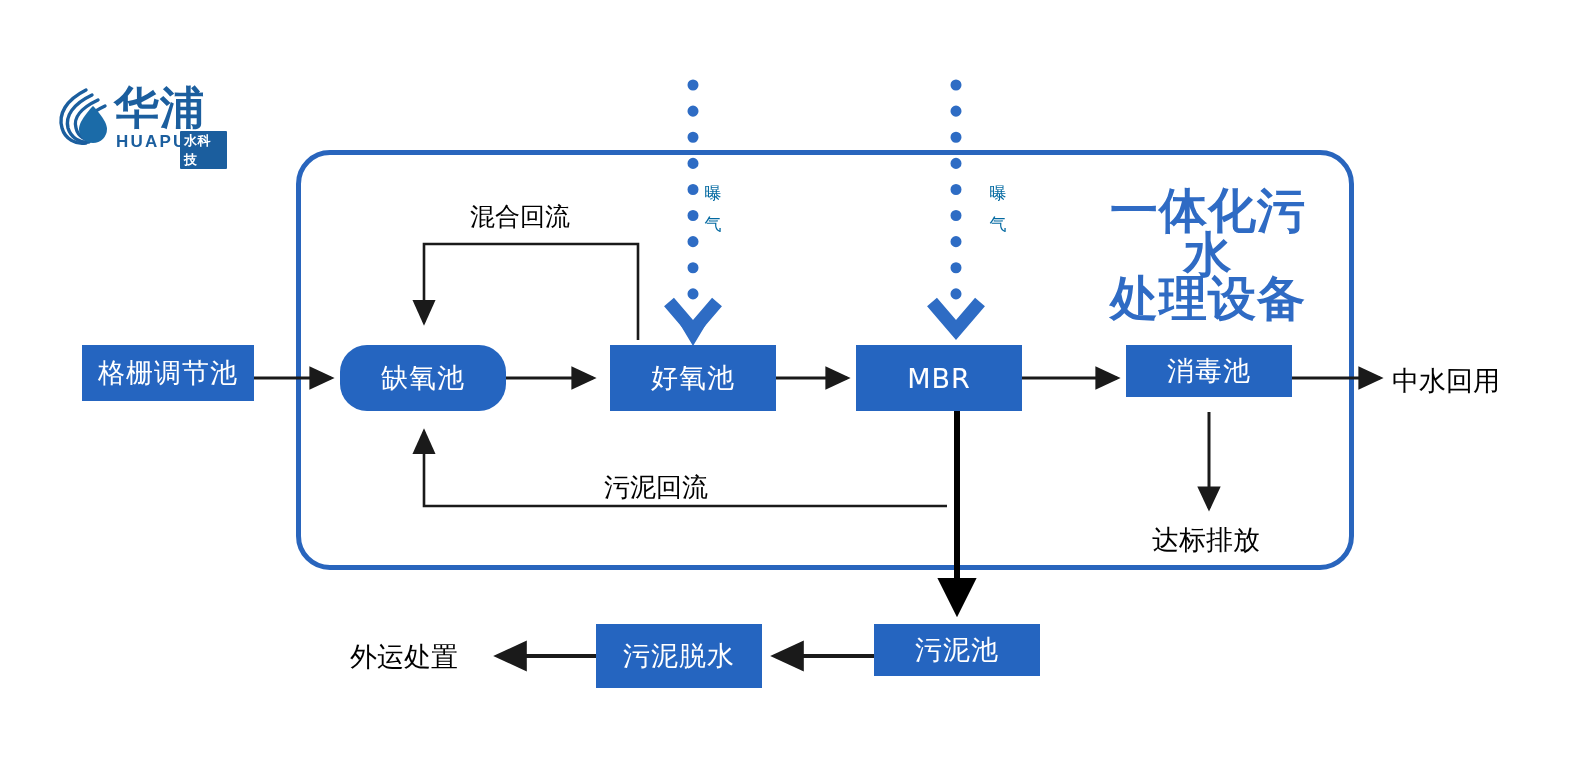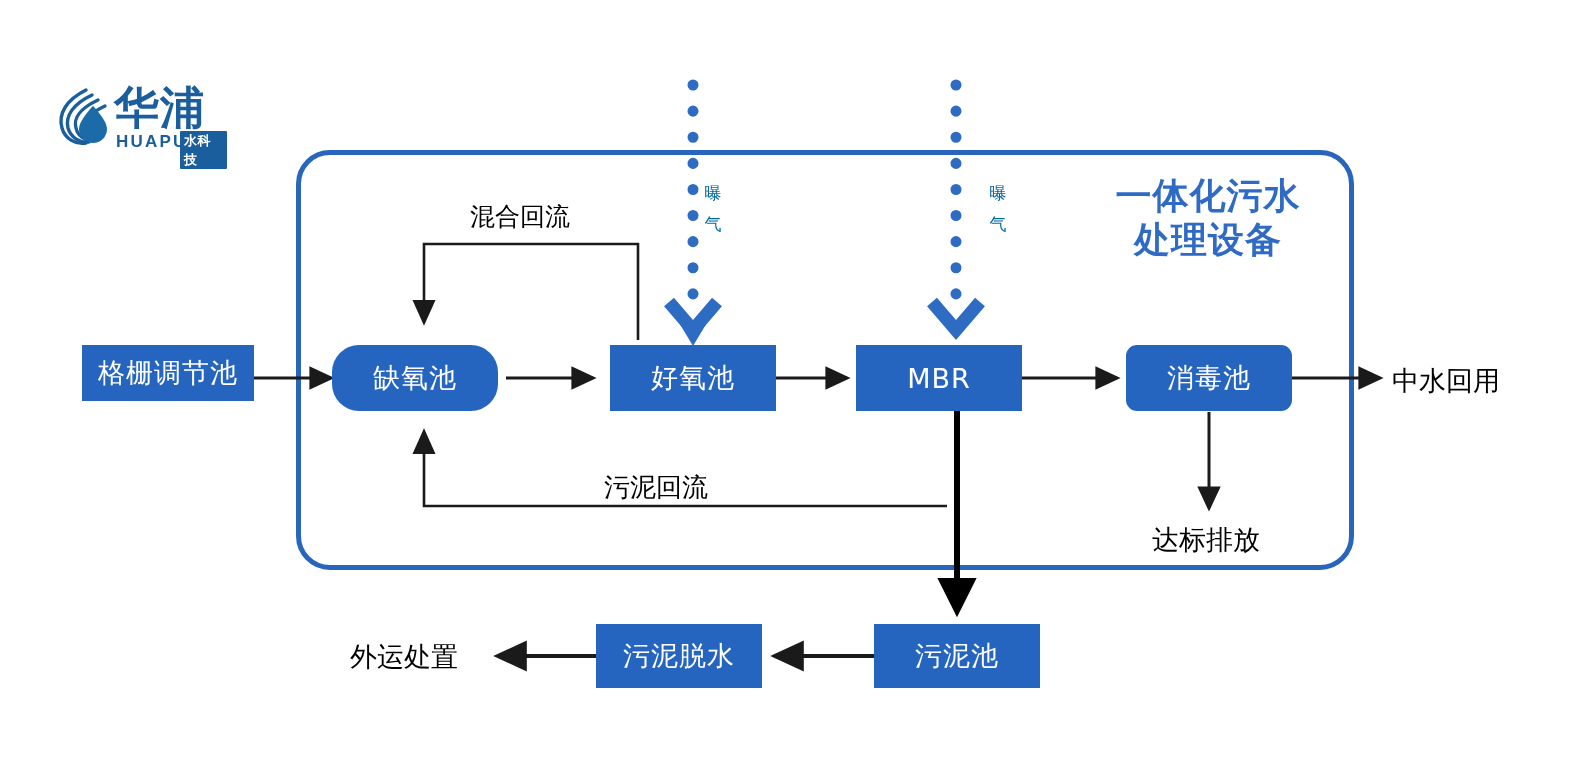--- a/index.html
+++ b/index.html
@@ -33,42 +33,42 @@
     padding: 0 4px; border-radius: 1px; letter-spacing: 0.5px;
   }
 
   
   #equip-frame {
     position: absolute; left: 296px; top: 150px;
     width: 1058px; height: 420px;
     border: 5px solid #2965BD; border-radius: 34px;
   }
   #equip-title {
-    position: absolute; left: 1088px; top: 173px;
+    position: absolute; left: 1088px; top: 188px;
     width: 240px;
     font-family: "DejaVu Serif", "Liberation Serif", serif;
-    font-weight: 700; font-size: 36px; line-height: 44px;
+    font-weight: 700; font-size: 48px; line-height: 44px;
     color: #2F6BC4; text-align: center; letter-spacing: 1px;
   }
 
   
   .pbox {
     position: absolute;
     background: #2565C0;
     color: #ffffff;
     display: flex; align-items: center; justify-content: center;
     font-size: 27px; letter-spacing: 1px;
     font-family: "DejaVu Sans", sans-serif;
   }
   #box-grit    { left: 82px;  top: 345px; width: 172px; height: 56px; }
-  #box-anoxic  { left: 332px; top: 345px; width: 166px; height: 66px; border-radius: 27px; }
+  #box-anoxic  { left: 340px; top: 345px; width: 166px; height: 66px; border-radius: 27px; }
   #box-aerobic { left: 602px; top: 345px; width: 166px; height: 66px; margin-left: 8px; }
   #box-mbr     { left: 856px; top: 345px; width: 166px; height: 66px; }
-  #box-disinf  { left: 1126px;top: 345px; width: 166px; height: 66px; border-radius: 11px; }
-  #box-sludge-tank { left: 874px; top: 624px; width: 166px; height: 64px; }
+  #box-disinf  { left: 1126px;top: 345px; width: 166px; height: 52px; }
+  #box-sludge-tank { left: 874px; top: 624px; width: 166px; height: 52px; }
   #box-dewater     { left: 596px; top: 624px; width: 166px; height: 64px; }
 
   
   .plabel {
     position: absolute;
     color: #000000;
     font-size: 27px;
     font-family: Liberation Sans, sans-serif;
     white-space: nowrap;
   }

